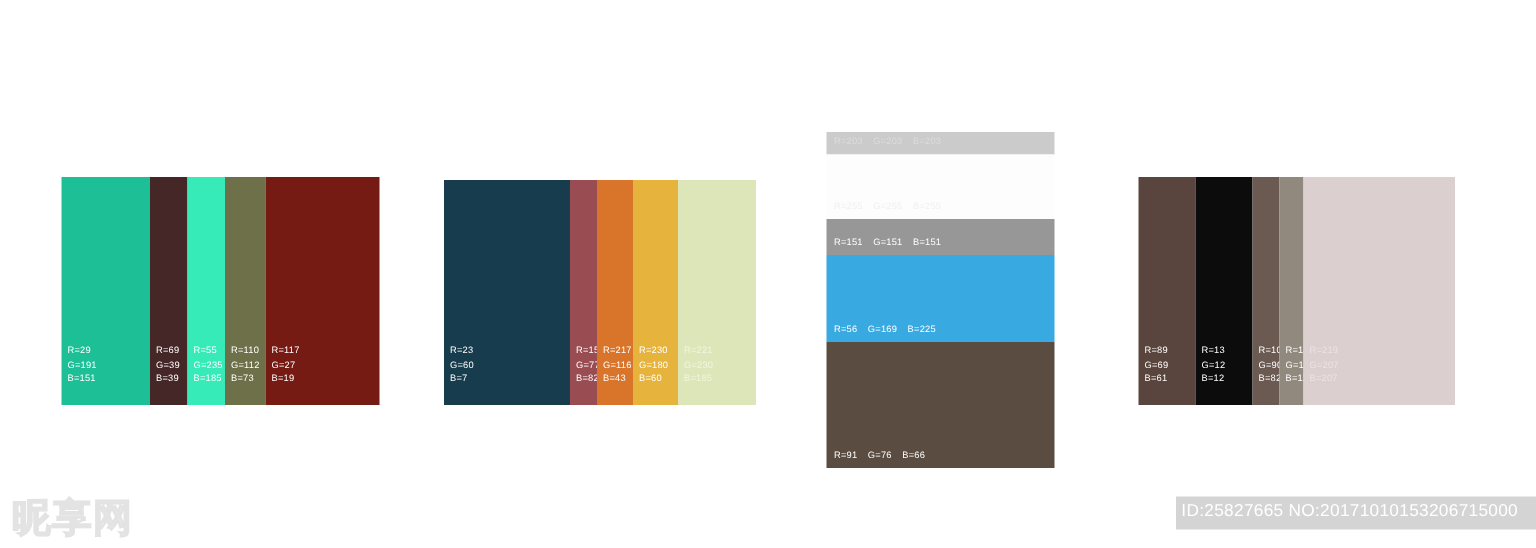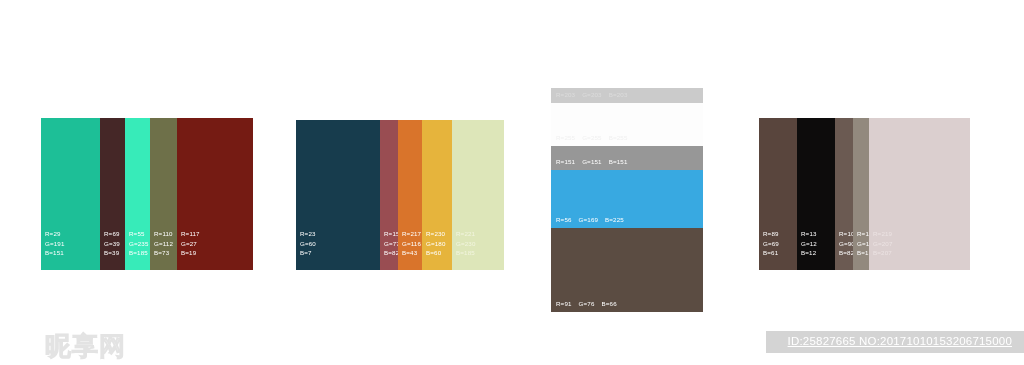--- a/index.html
+++ b/index.html
@@ -69,21 +69,20 @@
 
   
   #watermark-left {
     position: absolute;
     left: 8px;
     bottom: 6px;
     display: flex;
     align-items: center;
     gap: 8px;
     user-select: none;
-    margin-left: 37px;
   }
   #watermark-left .cjk-mark {
     font-size: 26px;
     font-weight: bold;
     color: transparent;
     -webkit-text-stroke: 1px #e3e3e3;
     letter-spacing: 1px;
     font-family: "DejaVu Sans", sans-serif;
     line-height: 1;
   }
@@ -98,24 +97,23 @@
   }
 
   #watermark-id-bar {
     position: absolute;
     right: 0;
     bottom: 12px;
     background: #d4d4d4;
     color: #ffffff;
     font-size: 11.5px;
     letter-spacing: 0.2px;
-    padding: 5px 12px 6px 22px;
+    padding: 5px 12px 6px 4px;
     font-family: "Liberation Sans", sans-serif;
     line-height: 1;
-    text-decoration: underline;
   }
 </style>
 </head>
 <body>
 
 <div class="canvas"></div>
 
 <div class="palette columns" style="left: 41px; top: 118px; width: 212px; height: 152px;">
     <div class="swatch" style="background: rgb(29, 191, 151); width: 59px; height: 100%;">
       <div class="swatch-label" style="color: rgb(255, 255, 255);">

